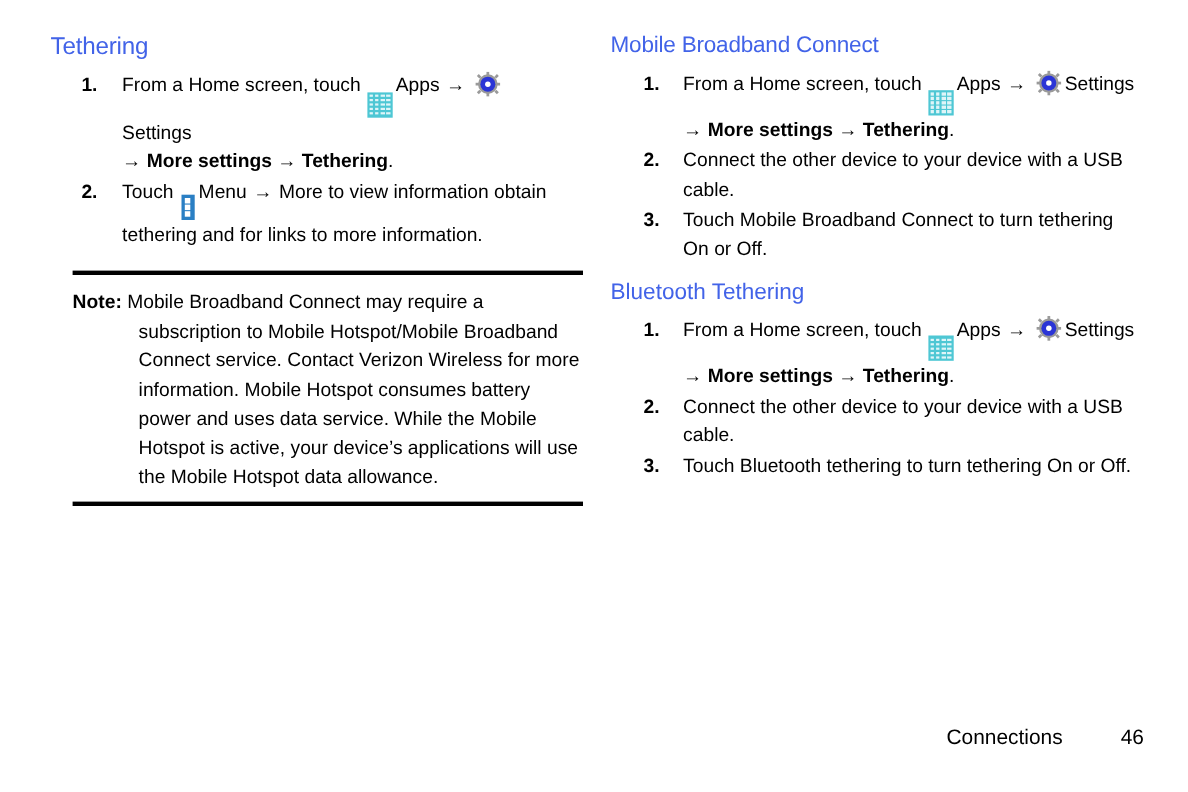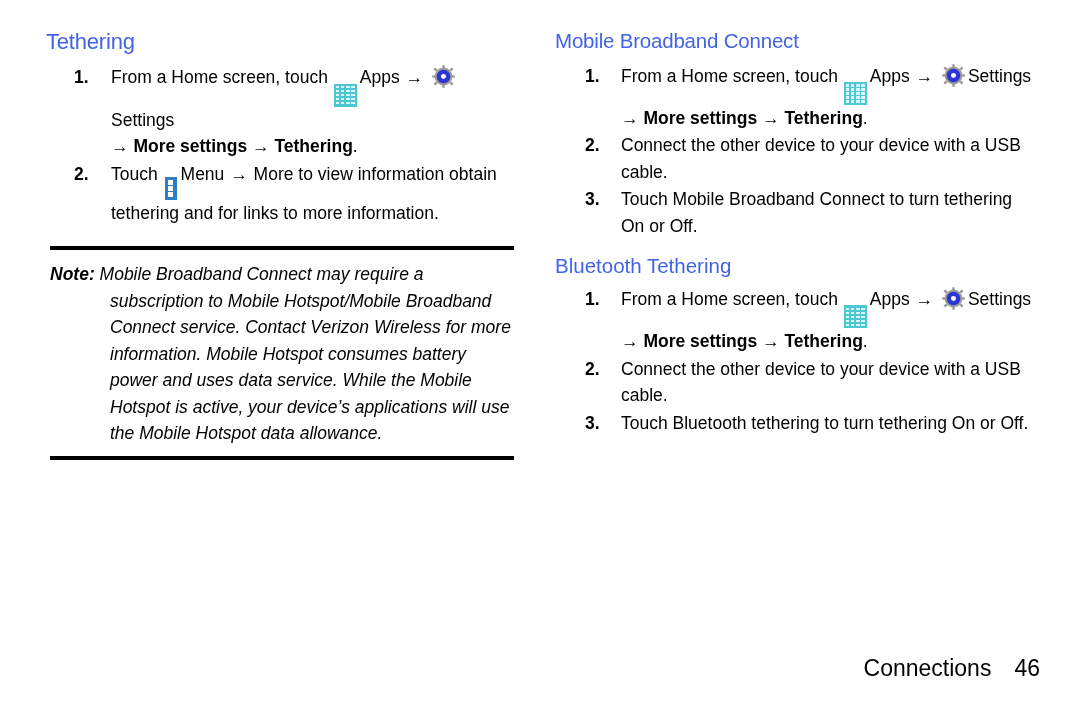--- a/index.html
+++ b/index.html
@@ -146,21 +146,21 @@
     font-weight: bold;
     padding: 0 1px;
   }
 
   
   .note-block {
     margin: 20px 0 0 0;
     position: relative;
     width: 464px;
   }
-  .col-left .note-block { margin-left: 4px; font-style: italic; }
+  .col-left .note-block { margin-left: 20px; }
   .rule {
     height: 4px;
     background: #000000;
     width: 100%;
   }
   .rule-top { margin-bottom: 11px; }
   .rule-bottom { margin-top: 9px; }
   .note-body {
     font-size: 17.5px;
     line-height: 26.5px;
@@ -168,23 +168,23 @@
     text-indent: -60px;
     padding-right: 2px;
   }
   .note-body .note-label { font-weight: bold; }
 
   
   .footer {
     position: absolute;
     right: 40px;
     bottom: 38px;
-    font-size: 23px;
+    font-size: 19px;
     display: flex;
-    gap: 23px;
+    gap: 52px;
     align-items: baseline;
   }
   .footer .page-num { min-width: 22px; text-align: right; }
 </style>
 </head>
 <body>
 
 <div class="page">
 
   <div class="col col-left">

